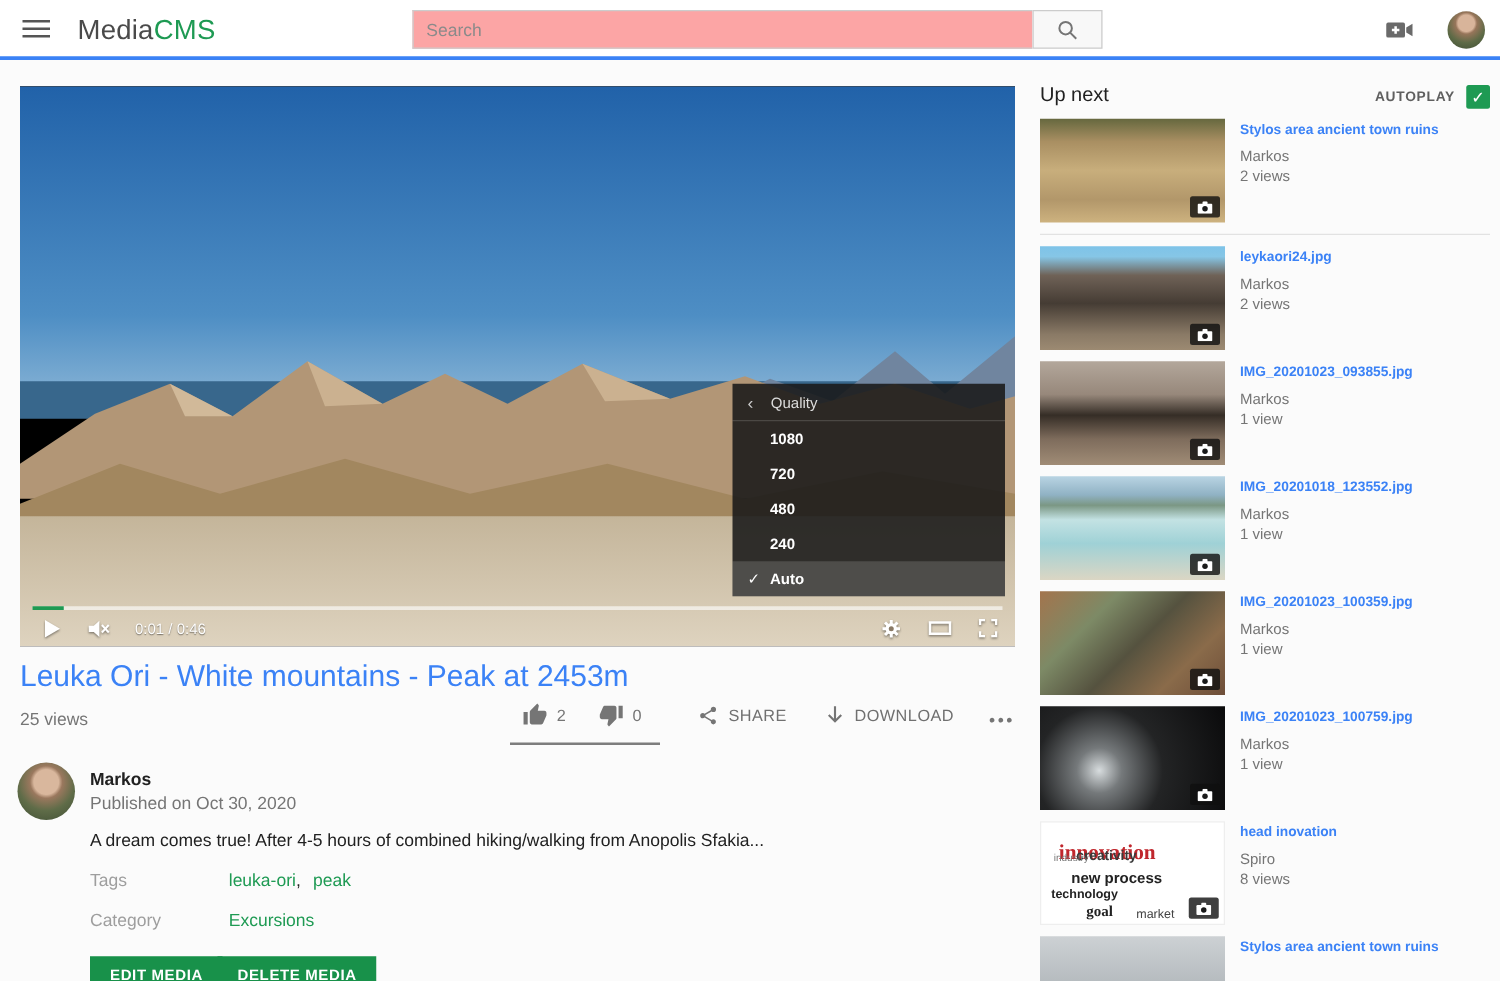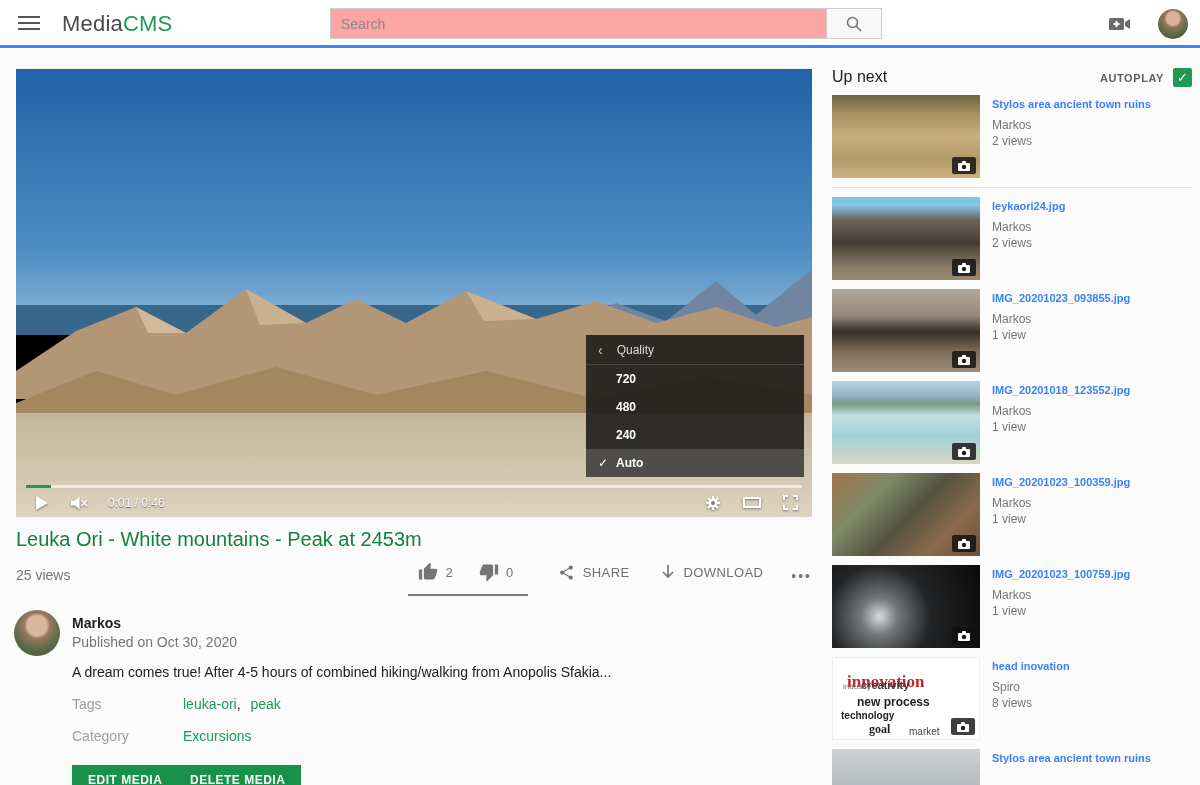--- a/index.html
+++ b/index.html
@@ -61,21 +61,21 @@
     border-bottom:1px solid rgba(255,255,255,.15); font-size:12px; color:#ddd; cursor:pointer;
   }
   .qmenu-head .back { font-size:14px; margin-right:14px; color:#ccc; }
   .qmenu-item {
     height:28px; display:flex; align-items:center; padding-left:30px;
     font-size:12px; font-weight:bold; color:#fff; cursor:pointer;
   }
   .qmenu-item.selected { background:rgba(255,255,255,.15); padding-left:12px; }
   .qmenu-item .chk { width:18px; font-weight:normal; font-size:12px; }
   
-  .media-title { position:absolute; left:16px; top:528px; width:780px; font-size:20px; font-weight:400; color:#15803d; }
+  .media-title { position:absolute; left:16px; top:528px; width:780px; font-size:24px; font-weight:400; color:#3b82f6; }
   .views { position:absolute; left:16px; top:567px; font-size:14px; color:#757575; }
   .actions { position:absolute; top:558px; left:16px; width:796px; display:flex; justify-content:flex-end; align-items:flex-start; color:#707070; }
   .rating-group { display:flex; align-items:center; padding:4px 14px 12px 10px; border-bottom:2px solid #7d7d7d; }
   .act { display:flex; align-items:center; font-size:13px; letter-spacing:.4px; color:#707070; cursor:pointer; }
   .act .lbl { margin-left:8px; }
   .count { font-size:13px; margin-left:7px; color:#757575; }
   .dislike { margin-left:26px; }
   .share-act, .download-act { margin-left:30px; padding-top:6px;text-align:center; }
   .more-act { margin-left:28px; padding-top:10px; letter-spacing:2px; font-size:14px; color:#757575; }
   
@@ -192,20 +192,23 @@
     <polygon points="0,334 80,302 160,326 260,298 360,326 470,302 580,330 690,308 796,326 796,364 0,364" fill="#a2875f"></polygon>
     <rect x="0" y="344" width="796" height="104" fill="url(#fg)"></rect>
   </svg>
 
   <div class="qmenu">
     <div class="qmenu-head">
       <span class="back">‹</span>
       <span>Quality</span>
     </div>
     <div class="qmenu-item">
+        <span>1080</span>
+      </div>
+    <div class="qmenu-item">
         <span>720</span>
       </div>
     <div class="qmenu-item">
         <span>480</span>
       </div>
     <div class="qmenu-item">
         <span>240</span>
       </div>
     <div class="qmenu-item selected">
       <span class="chk">✓</span>

